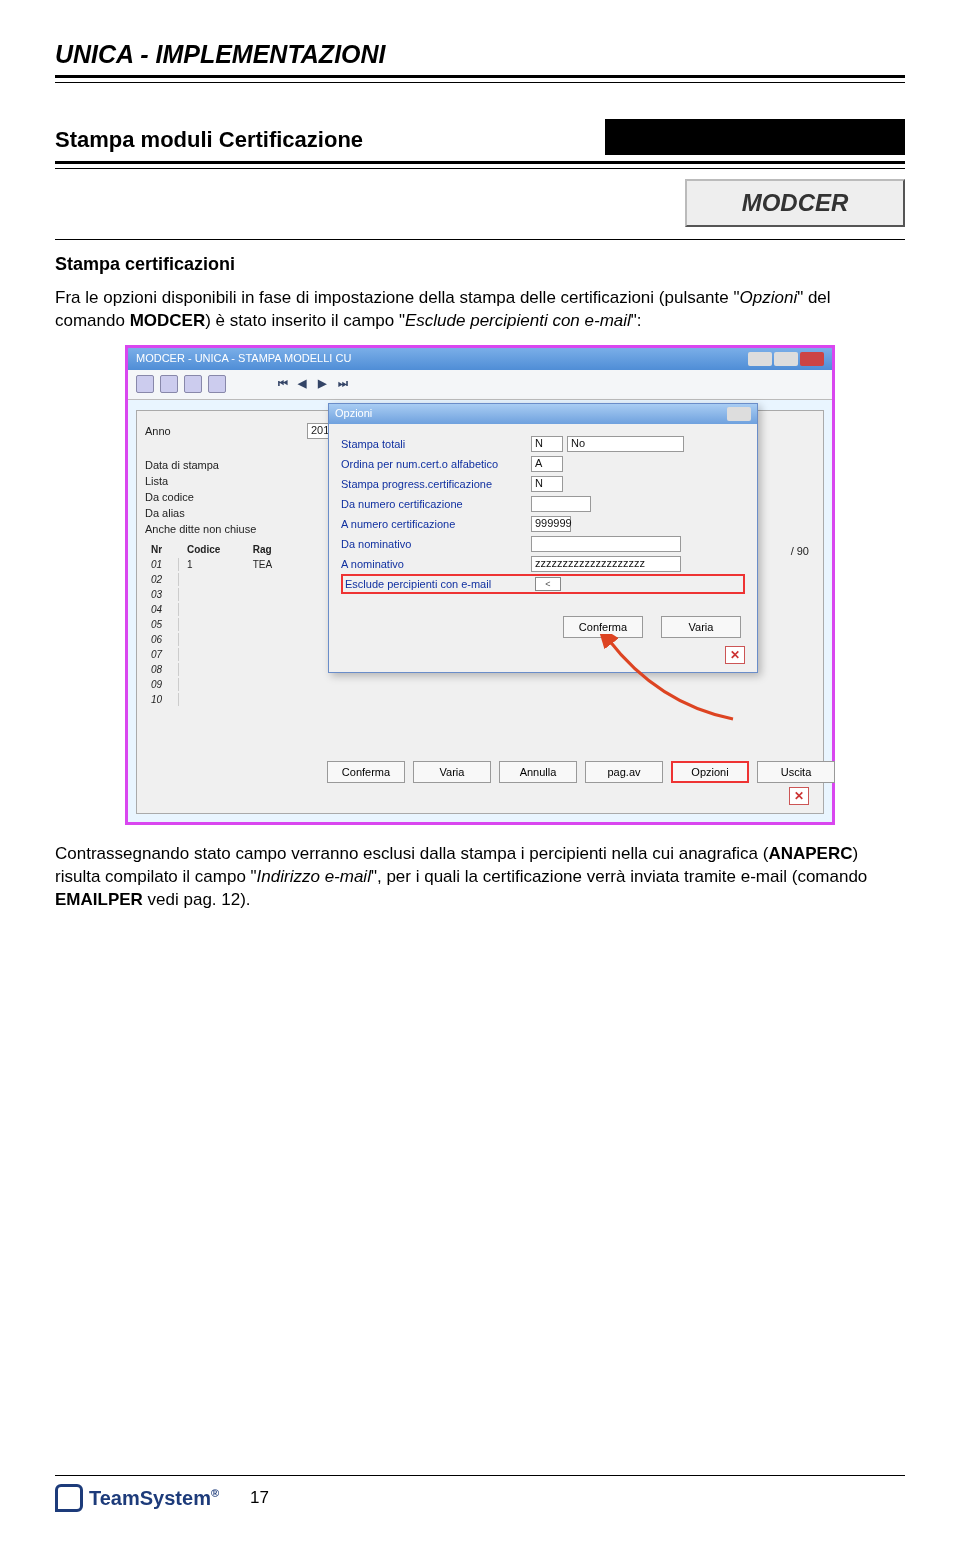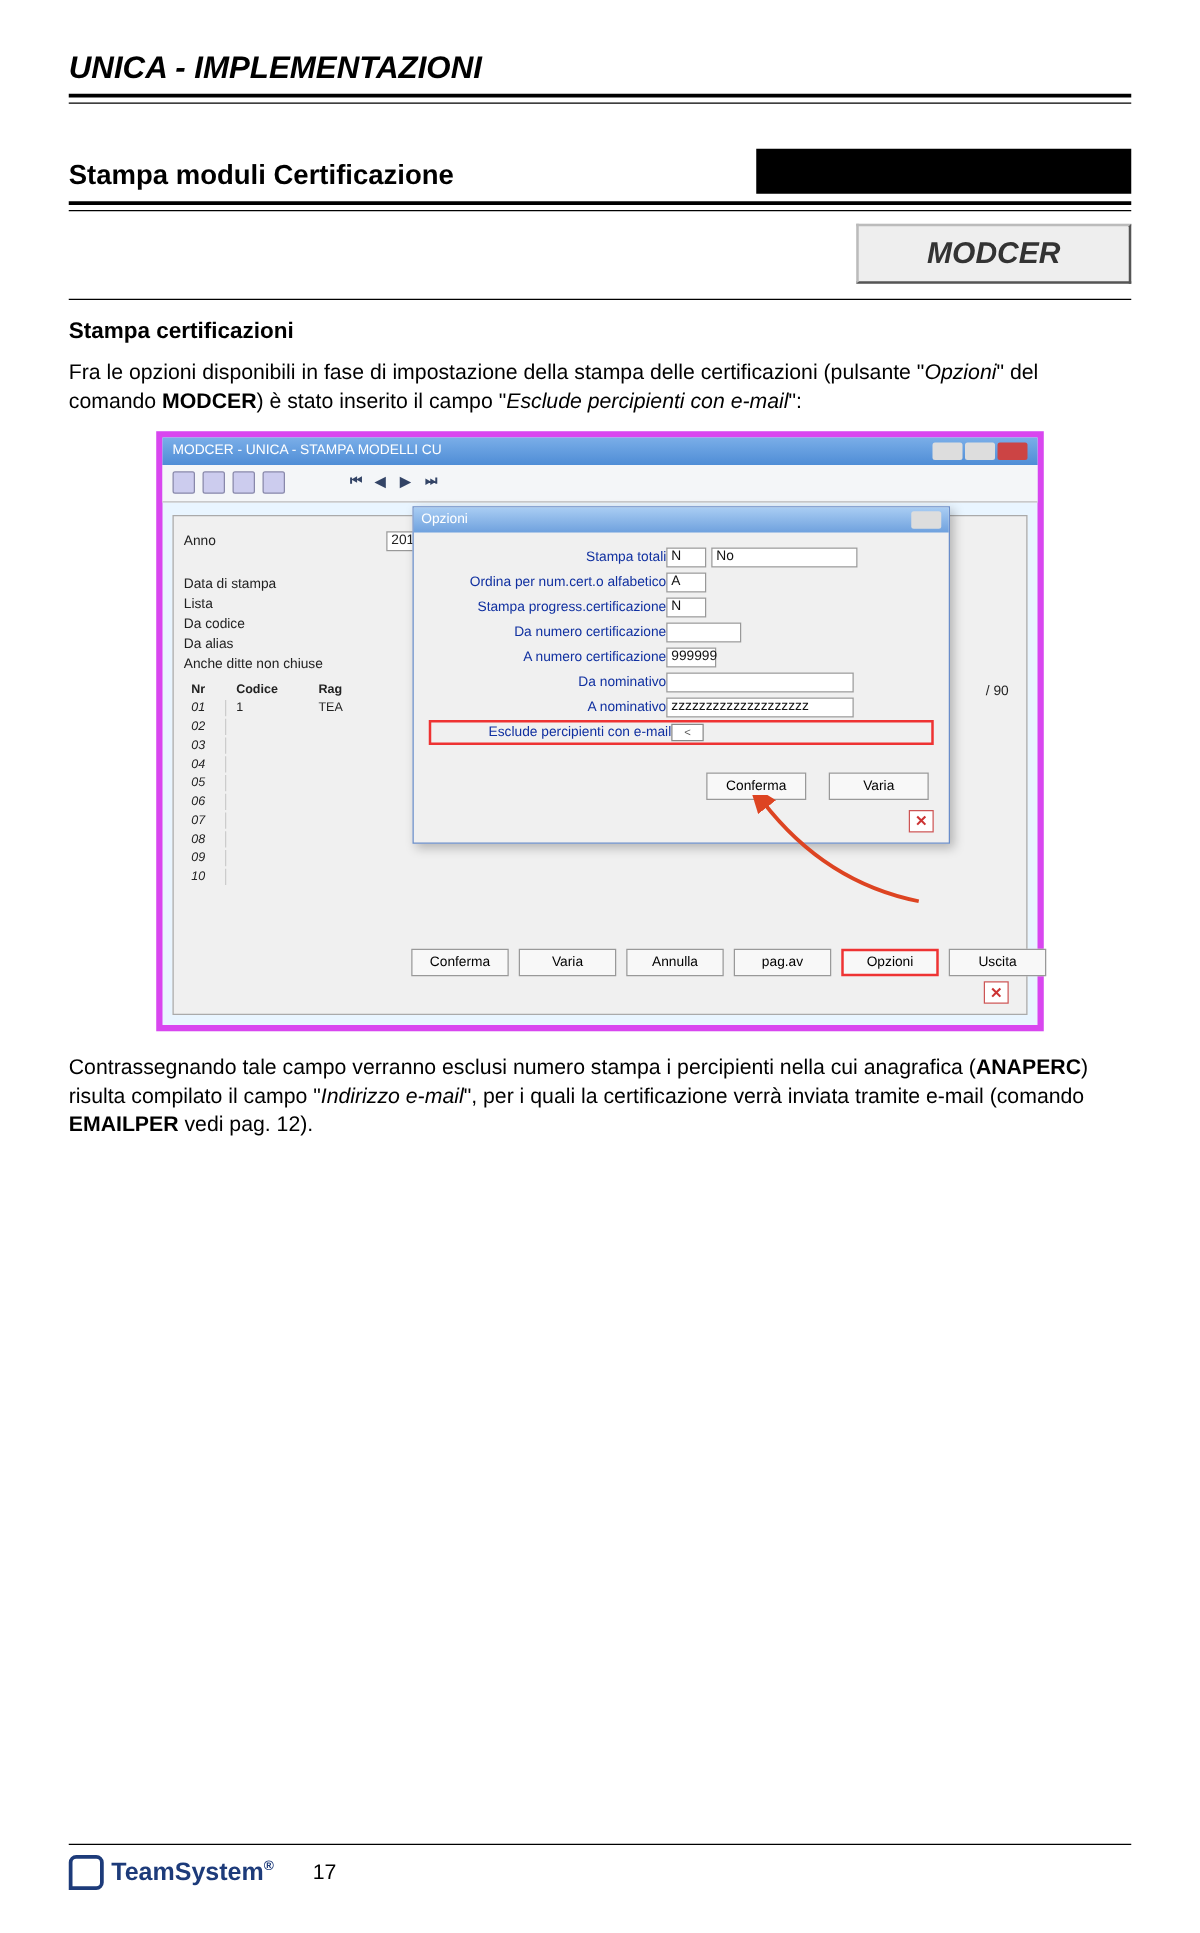--- a/index.html
+++ b/index.html
@@ -52,21 +52,21 @@
   .section-name { font-size: 18px; font-weight: bold; margin-bottom: 12px; }
   .para { font-size: 17px; line-height: 1.35; margin-bottom: 12px; }
   .para em { font-style: italic; }
   .para b { font-weight: bold; }
 
   
   .shot {
     width: 710px; height: 480px;
     margin: 8px auto 18px auto;
     background: #e9f5ff;
-    border: 5px solid #d946ef;
+    border: 3px solid #d946ef;
     position: relative;
     font-size: 11px;
     color: #222;
   }
   .shot .titlebar {
     height: 22px;
     background: linear-gradient(#7aaee8,#4f8dd6);
     color: #fff;
     font-size: 11px;
     padding: 4px 8px;
@@ -99,21 +99,21 @@
   
   .dlg {
     position:absolute;
     left:200px; top:55px; width:430px; height:270px;
     background:#f0f0f0; border:1px solid #6a8dc9;
     box-shadow: 3px 3px 8px rgba(0,0,0,.25);
   }
   .dlg .titlebar { height:20px; background:linear-gradient(#a9cdf3,#6fa1de); color:#fff; font-size:11px; padding:3px 6px; display:flex; justify-content:space-between; }
   .dlg-body { padding:10px 12px; }
   .drow { display:flex; align-items:center; height:20px; color:#1030a0; font-size:11px; }
-  .drow .dl { width:190px;text-align:right; }
+  .drow .dl { width:190px; }
   .drow .dv { background:#fff; border:1px solid #999; height:16px; min-width:32px; padding:0 3px; font-size:11px; color:#111; }
   .drow .dv2 { margin-left:4px; width:117px; }
   .hl { border:2px solid #e33; padding:1px 2px; }
   .chk { width:26px;height:14px;border:1px solid #888;background:#fff;display:inline-flex;align-items:center;justify-content:center;font-size:9px;color:#555; }
   .dlg-btns { position:absolute; right:16px; bottom:34px; display:flex; gap:18px; }
   .btn { width:80px;height:22px;background:#f8f8f8;border:1px solid #999;font-size:11px; }
   .dlg-close { position:absolute; right:12px; bottom:8px; width:20px;height:18px;background:#fff;border:1px solid #c55;color:#c33;font-size:12px;font-weight:bold;display:flex;align-items:center;justify-content:center; }
 
   .btm-btns { position:absolute; bottom:30px; left:190px; display:flex; gap:8px; }
   .btm-btns .btn { width:78px; }
@@ -319,21 +319,21 @@
     <defs>
         <marker id="ah" markerWidth="10" markerHeight="10" refX="2" refY="3" orient="auto">
       <path d="M0,0 L0,6 L8,3 z" fill="#d42"></path>
         </marker>
       </defs>
     <path d="M135,85 Q60,70 10,5" stroke="#d42" stroke-width="3" fill="none" marker-end="url(#ah)"></path>
   </svg>
 </div>
 
 <p class="para">
-  <span>Contrassegnando tale campo verranno esclusi numero stampa i percipienti nella cui anagrafica (</span><b>ANAPERC</b><span>) risulta compilato il campo "</span><em>Indirizzo e-mail</em><span>", per i quali la certificazione verrà inviata tramite e-mail (comando </span><b>EMAILPER</b><span> vedi pag. 12).</span>
+  <span>Contrassegnando stato campo verranno esclusi dalla stampa i percipienti nella cui anagrafica (</span><b>ANAPERC</b><span>) risulta compilato il campo "</span><em>Indirizzo e-mail</em><span>", per i quali la certificazione verrà inviata tramite e-mail (comando </span><b>EMAILPER</b><span> vedi pag. 12).</span>
 </p>
 
 <div class="footer">
   <hr>
   <div class="footer-row">
     <div class="logo">
       <span class="logo-mark"></span>
       <span class="logo-text">
         <span>TeamSystem</span><span class="sup">®</span>
       </span>

